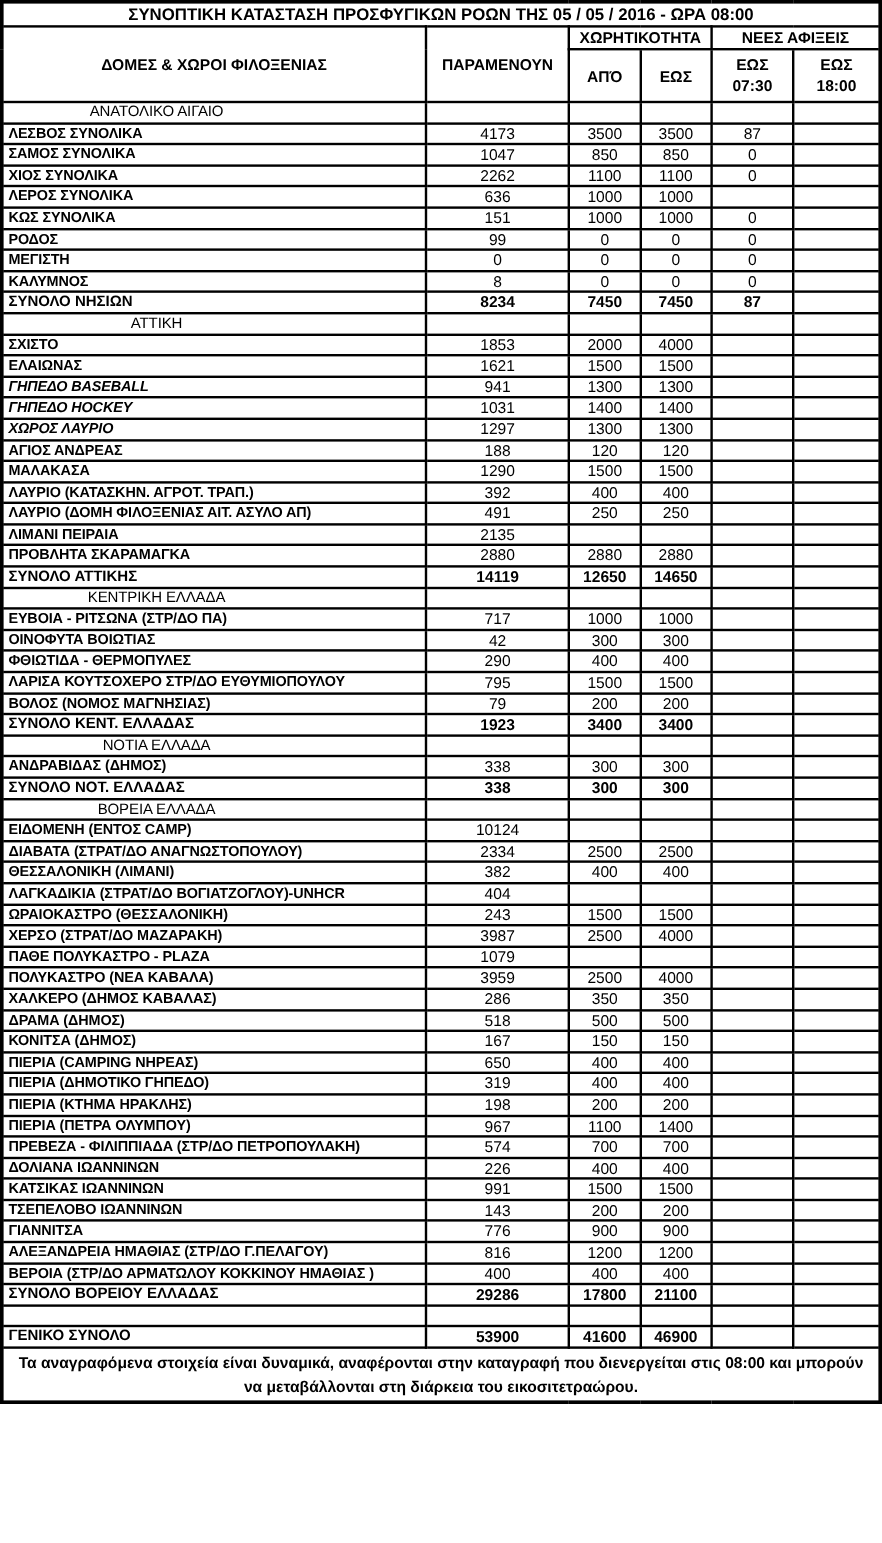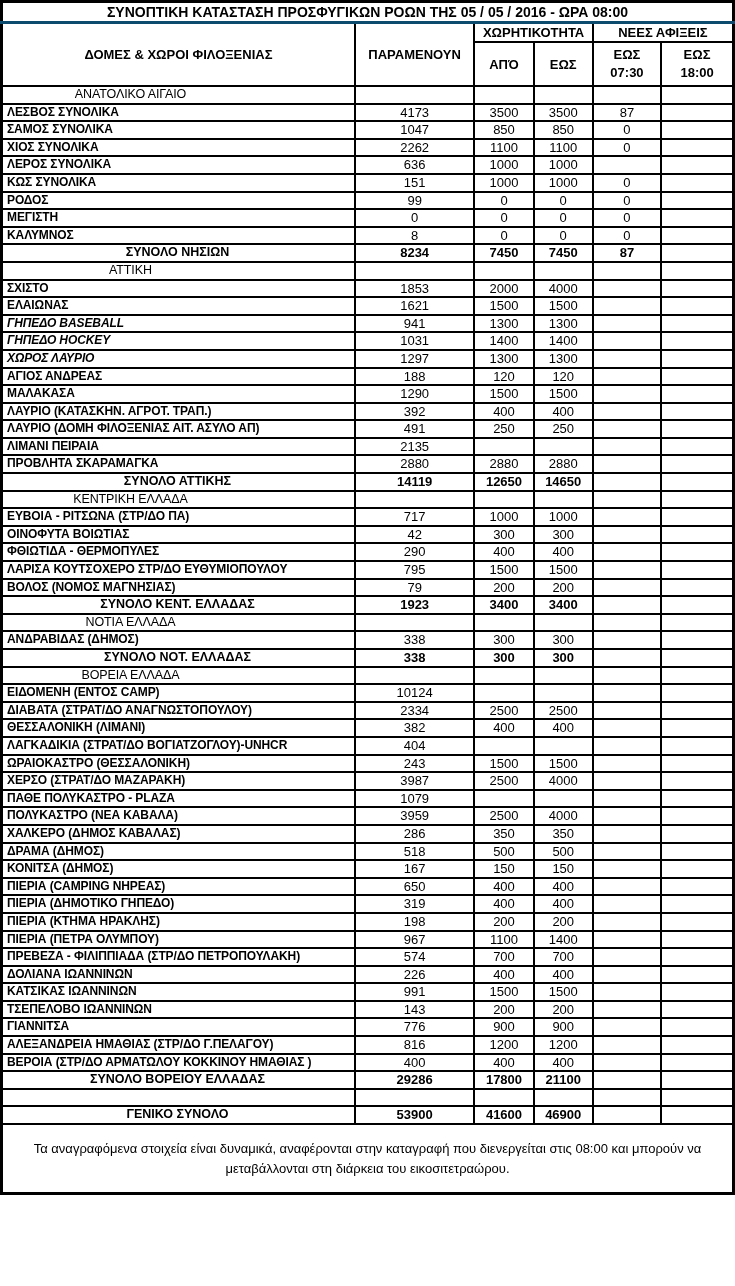--- a/index.html
+++ b/index.html
@@ -11,44 +11,44 @@
     border-collapse:collapse;table-layout:fixed;width:735px;
     border:3px solid #000;
   }
   td,th{
     border:2px solid #000;padding:0 3px;overflow:hidden;white-space:nowrap;
     font-weight:normal;vertical-align:middle;
   }
   
   .title-cell{
     height:18px;font-size:14px;font-weight:bold;text-align:center;
-    border-bottom:3px solid #0c4a6e;white-space:nowrap;
+    border-bottom:1px solid #0c4a6e;white-space:nowrap;
   }
   
   th.hdr{font-weight:bold;font-size:13px;text-align:center;}
   tr.hdr-top th{height:17px;margin-left:33px;}
   tr.hdr-sub th{height:42px;}
   th.hdr-wrap{white-space:normal;line-height:1.35;padding:0 8px;}
   
   tbody td{height:15.6px;font-size:13px;text-align:center;line-height:15.6px;}
   tbody td.name{
     text-align:left;font-size:12px;padding-left:4px;letter-spacing:-0.1px;font-weight:bold;
   }
   tr.row-italic td.name{font-style:italic;}
   tr.row-section td.name{
     text-align:center;font-weight:normal;font-size:12.5px;padding-right:100px;
   }
   tr.row-total td,tr.row-grand td{font-weight:bold;}
   tr.row-total td.name,tr.row-grand td.name{
-    text-align:center;padding-right:6px;font-size:12.5px;letter-spacing:0;
+    text-align:left;padding-right:6px;font-size:12.5px;letter-spacing:0;
   }
   
   .footer-cell{
-    white-space:normal;text-align:center;font-weight:normal;font-size:13px;
-    line-height:1.5;padding:14px 4px;height:36px;border-top:2px solid #000;
+    white-space:normal;text-align:center;font-weight:bold;font-size:13px;
+    line-height:1.5;padding:2px 4px;height:36px;border-top:2px solid #000;
   }
 </style>
 </head>
 <body>
 
 <table>
   <colgroup>
     <col style="width:352px">
     <col style="width:119px">
     <col style="width:59px">

